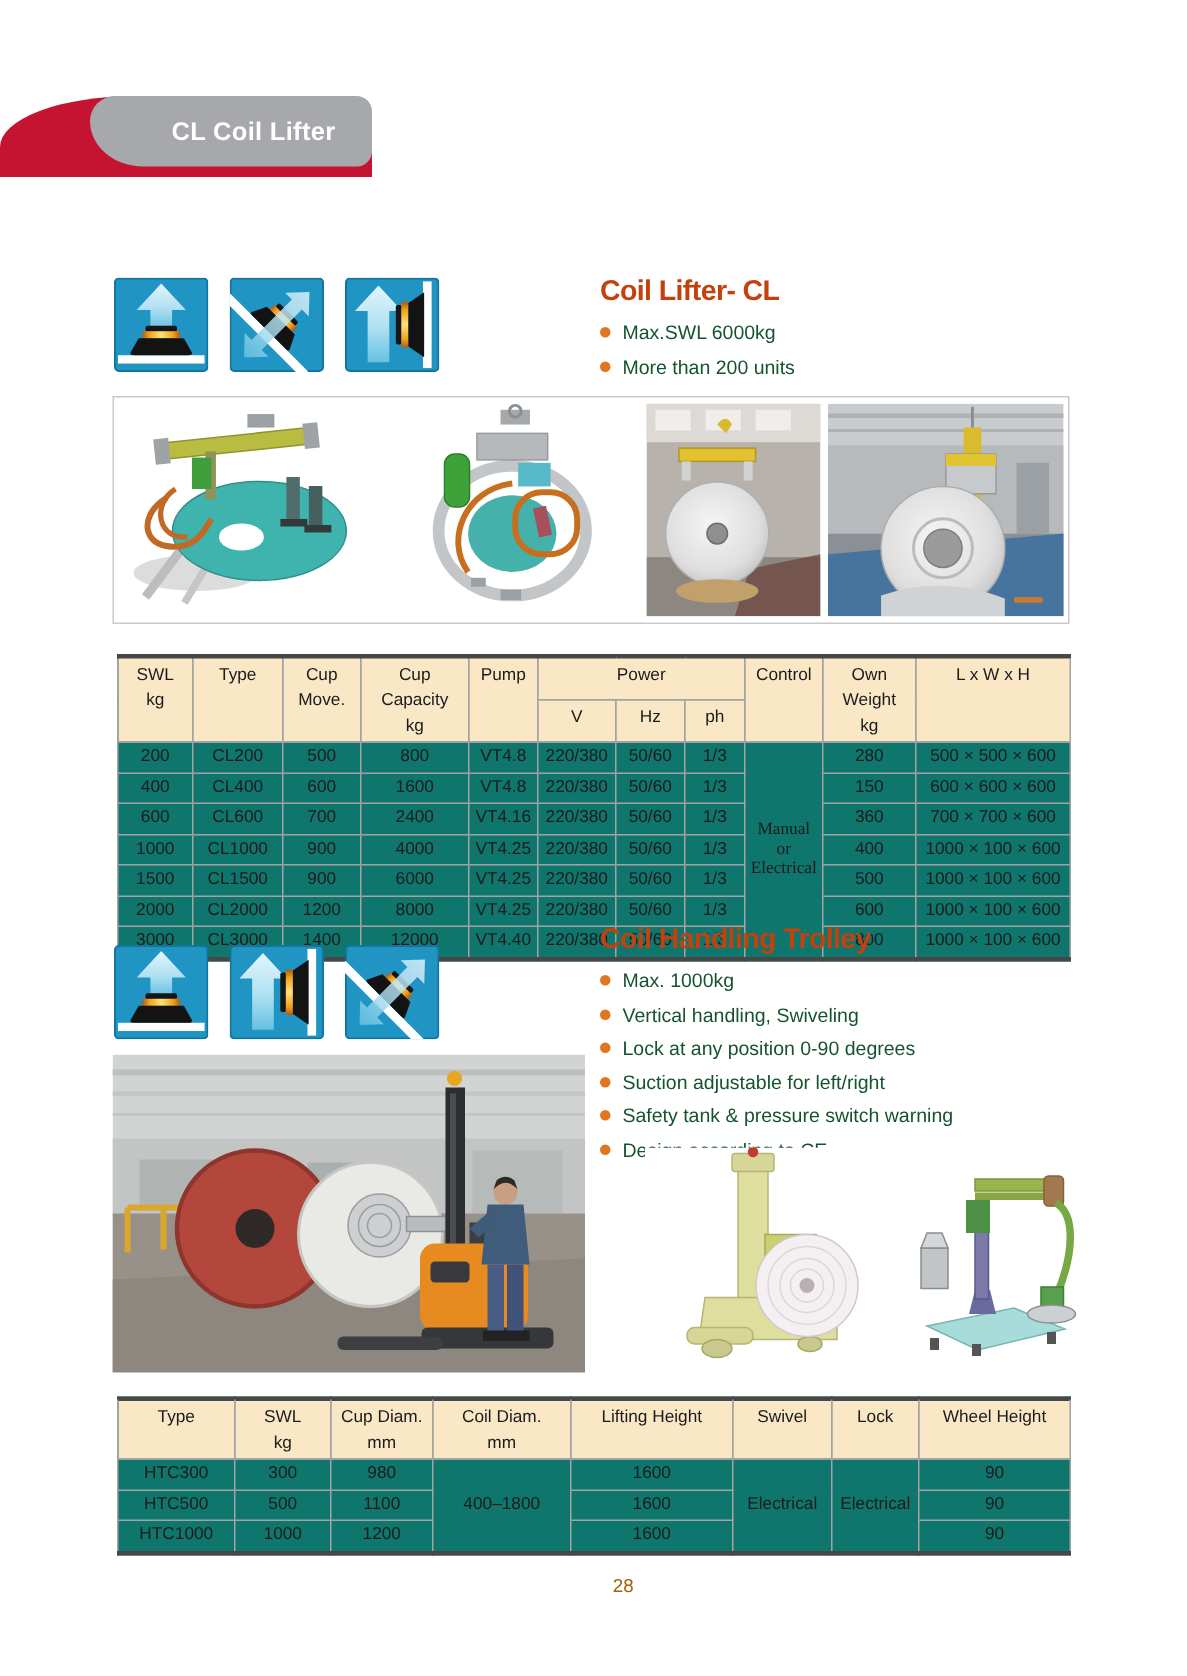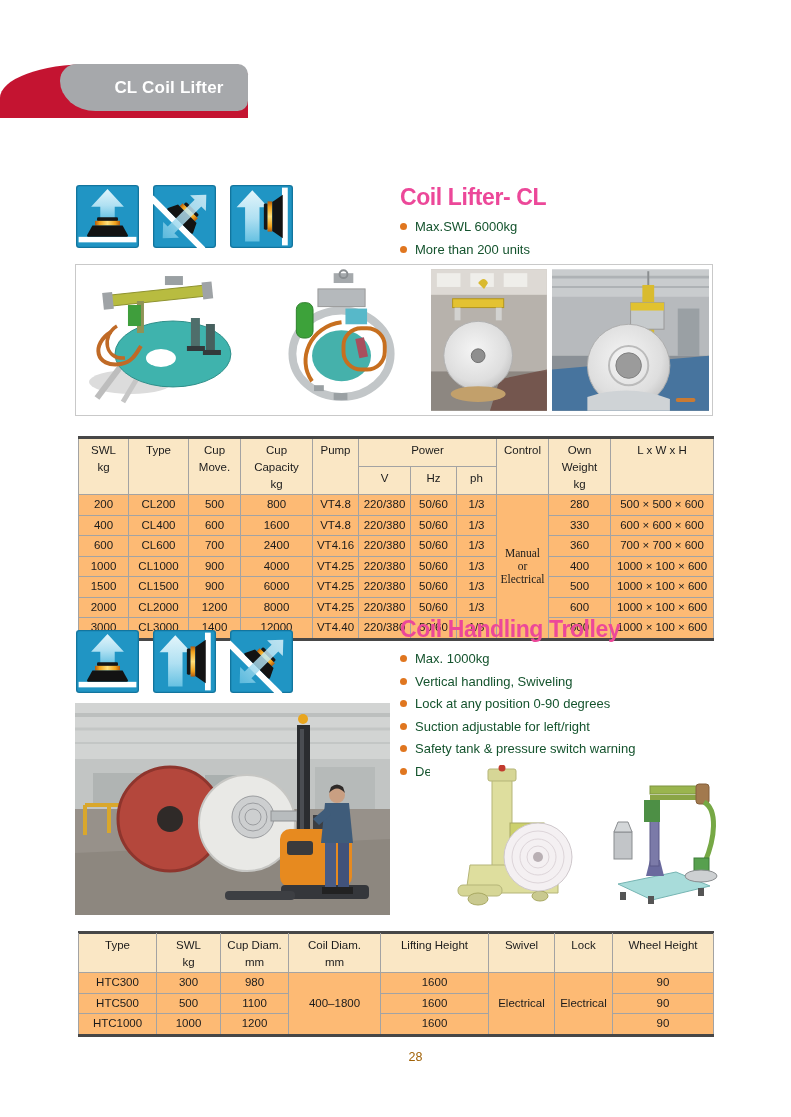--- a/index.html
+++ b/index.html
@@ -18,37 +18,37 @@
     border-radius:26px 16px 16px 55px / 26px 16px 16px 47px;
     display:flex; align-items:center; justify-content:center;
     padding-left:30px; box-sizing:border-box;
   }
   .ribbon-gray span { color:#fff; font-size:17px; font-weight:bold; letter-spacing:0.2px; }
   
   .icon-row { position:absolute; display:flex; gap:14px; }
   .picto { width:63px; height:63px; display:block; }
   
   .section-head { position:absolute; }
-  .section-head h2 { margin:0 0 8px 0; font-size:23px; font-weight:bold; color:#ec4899; letter-spacing:-0.4px; }
+  .section-head h2 { margin:0 0 8px 0; font-size:19px; font-weight:bold; color:#c2410c; letter-spacing:-0.4px; }
   .section-head ul { list-style:none; margin:0; padding:0; }
   .section-head li { display:flex; align-items:center; gap:8px; font-size:13px; color:#14532d; margin-bottom:7.5px; }
   .dot { width:7px; height:7px; border-radius:50%; background:#E0761F; flex:0 0 auto; }
   
   .img-strip {
     position:absolute; left:75px; top:264px; width:638px; height:152px;
     border:1px solid #c9c9c9; background:#fff; box-sizing:border-box;
     display:flex; align-items:center; gap:5px; padding:3px;
   }
   .img-strip svg { height:144px; display:block; }
   .photo-box { position:absolute; }
   .photo-box svg { display:block; }
   
   .spec-table {
     position:absolute; left:78px; border-collapse:collapse; table-layout:fixed;
-    width:635px; font-size:11.5px; color:#1b1b1b; background:#fdba74;
+    width:635px; font-size:11.5px; color:#1b1b1b; background:#0f766e;
     border-top:3px solid #474747; border-bottom:3px solid #474747;
   }
   .spec-table th, .spec-table td { border:1px solid #a3a3a3; text-align:center; font-weight:normal; padding:1px 2px; }
   .spec-table thead th { background:#FAE7C5; vertical-align:top; padding-top:3px; line-height:17px; height:19px; }
   .spec-table tbody td { height:17.5px; line-height:1.1; vertical-align:middle; }
   .ctrl { white-space:pre-line; line-height:1.6;font-family:Liberation Serif, serif; }
   
   .page-num { position:absolute; left:0; right:0; top:1050px; text-align:center; font-size:12.5px; color:#a16207; }
   .hidden-defs { position:absolute; width:0; height:0; }
 </style>
@@ -292,21 +292,21 @@
       </tr>
       <tr>
         <td>400</td>
           <td>CL400</td>
           <td>600</td>
           <td>1600</td>
           <td>VT4.8</td>
           <td>220/380</td>
           <td>50/60</td>
           <td>1/3</td>
-        <td>330</td>
+        <td>150</td>
           <td>600 × 600 × 600</td>
       </tr>
       <tr>
         <td>600</td>
           <td>CL600</td>
           <td>700</td>
           <td>2400</td>
           <td>VT4.16</td>
           <td>220/380</td>
           <td>50/60</td>

